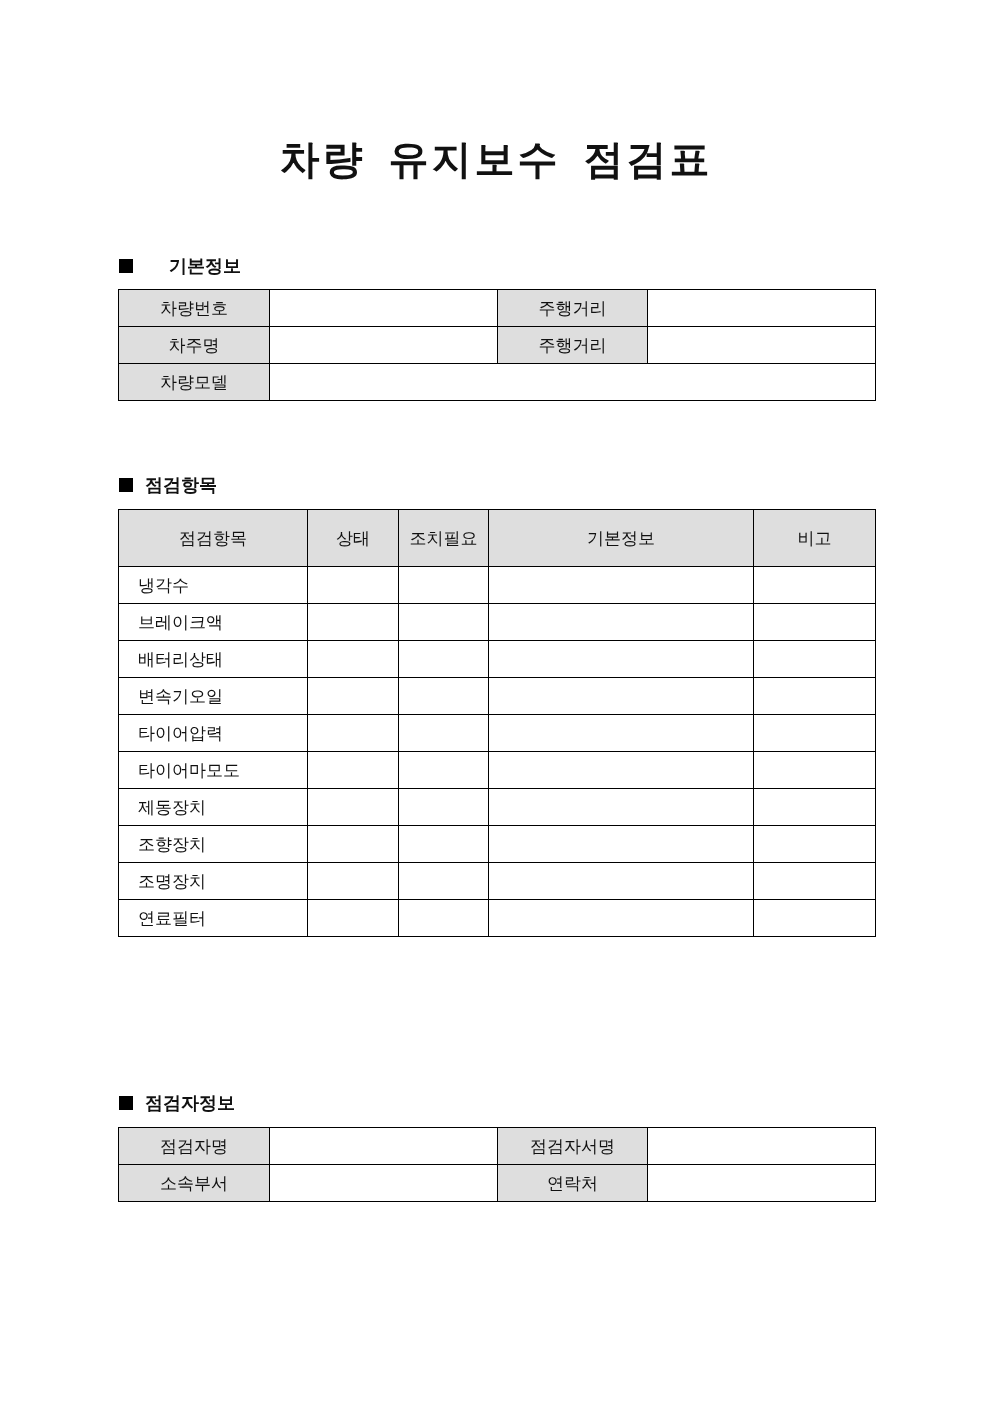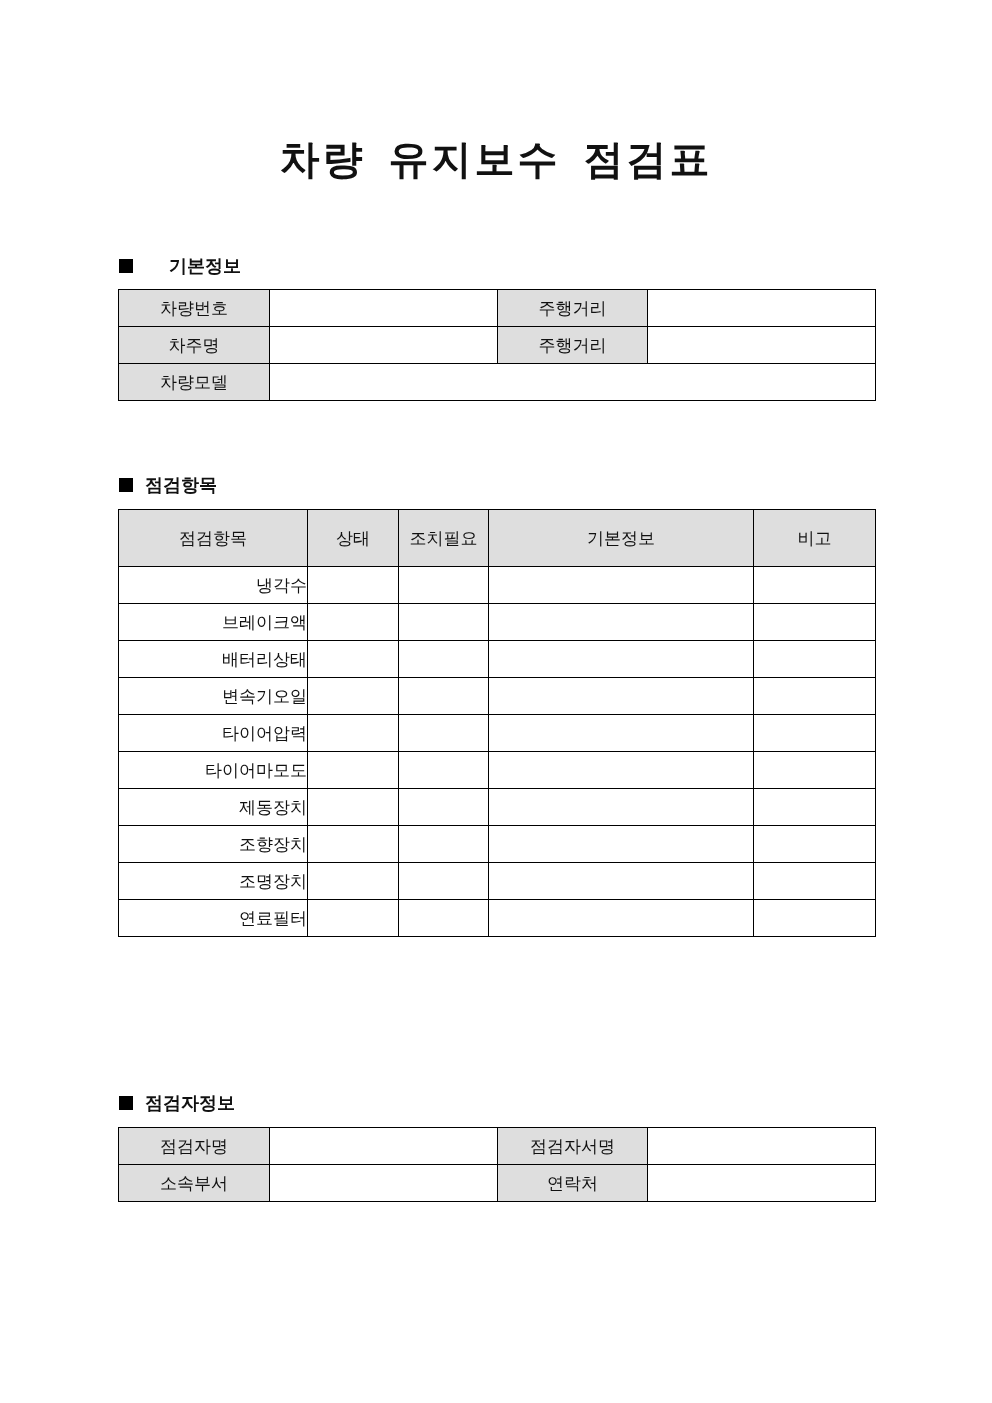--- a/index.html
+++ b/index.html
@@ -7,21 +7,21 @@
   .title { position: absolute; top: 132px; left: 0; width: 992px; text-align: center; font-size: 40px; font-weight: bold; letter-spacing: 3px; word-spacing: 6px; }
   .section-h { position: absolute; left: 119px; font-size: 18px; font-weight: bold; display: flex; align-items: center; }
   .sq { display: inline-block; width: 14px; height: 14px; background: #000; margin-right: 12px; }
   table { position: absolute; left: 118px; border-collapse: collapse; table-layout: fixed; width: 757px; }
   td, th { border: 1.5px solid #000; padding: 0; font-size: 17px; font-weight: normal; }
   .lbl { background: #dedede; text-align: center; }
   .val { background: #fff; }
   .info td { height: 36px; }
   .chk th { background: #dedede; height: 56px; text-align: center; }
   .chk td { height: 36px; }
-  .chk td.item { padding-left: 9px; text-align: right; }
+  .chk td.item { padding-left: 19px; text-align: left; }
 </style>
 </head>
 <body>
 
 <div class="title">차량 유지보수 점검표</div>
 
 <div class="section-h" style="top:254px;gap:24px;">
   <span class="sq"></span>
   <span>기본정보</span>
 </div>

